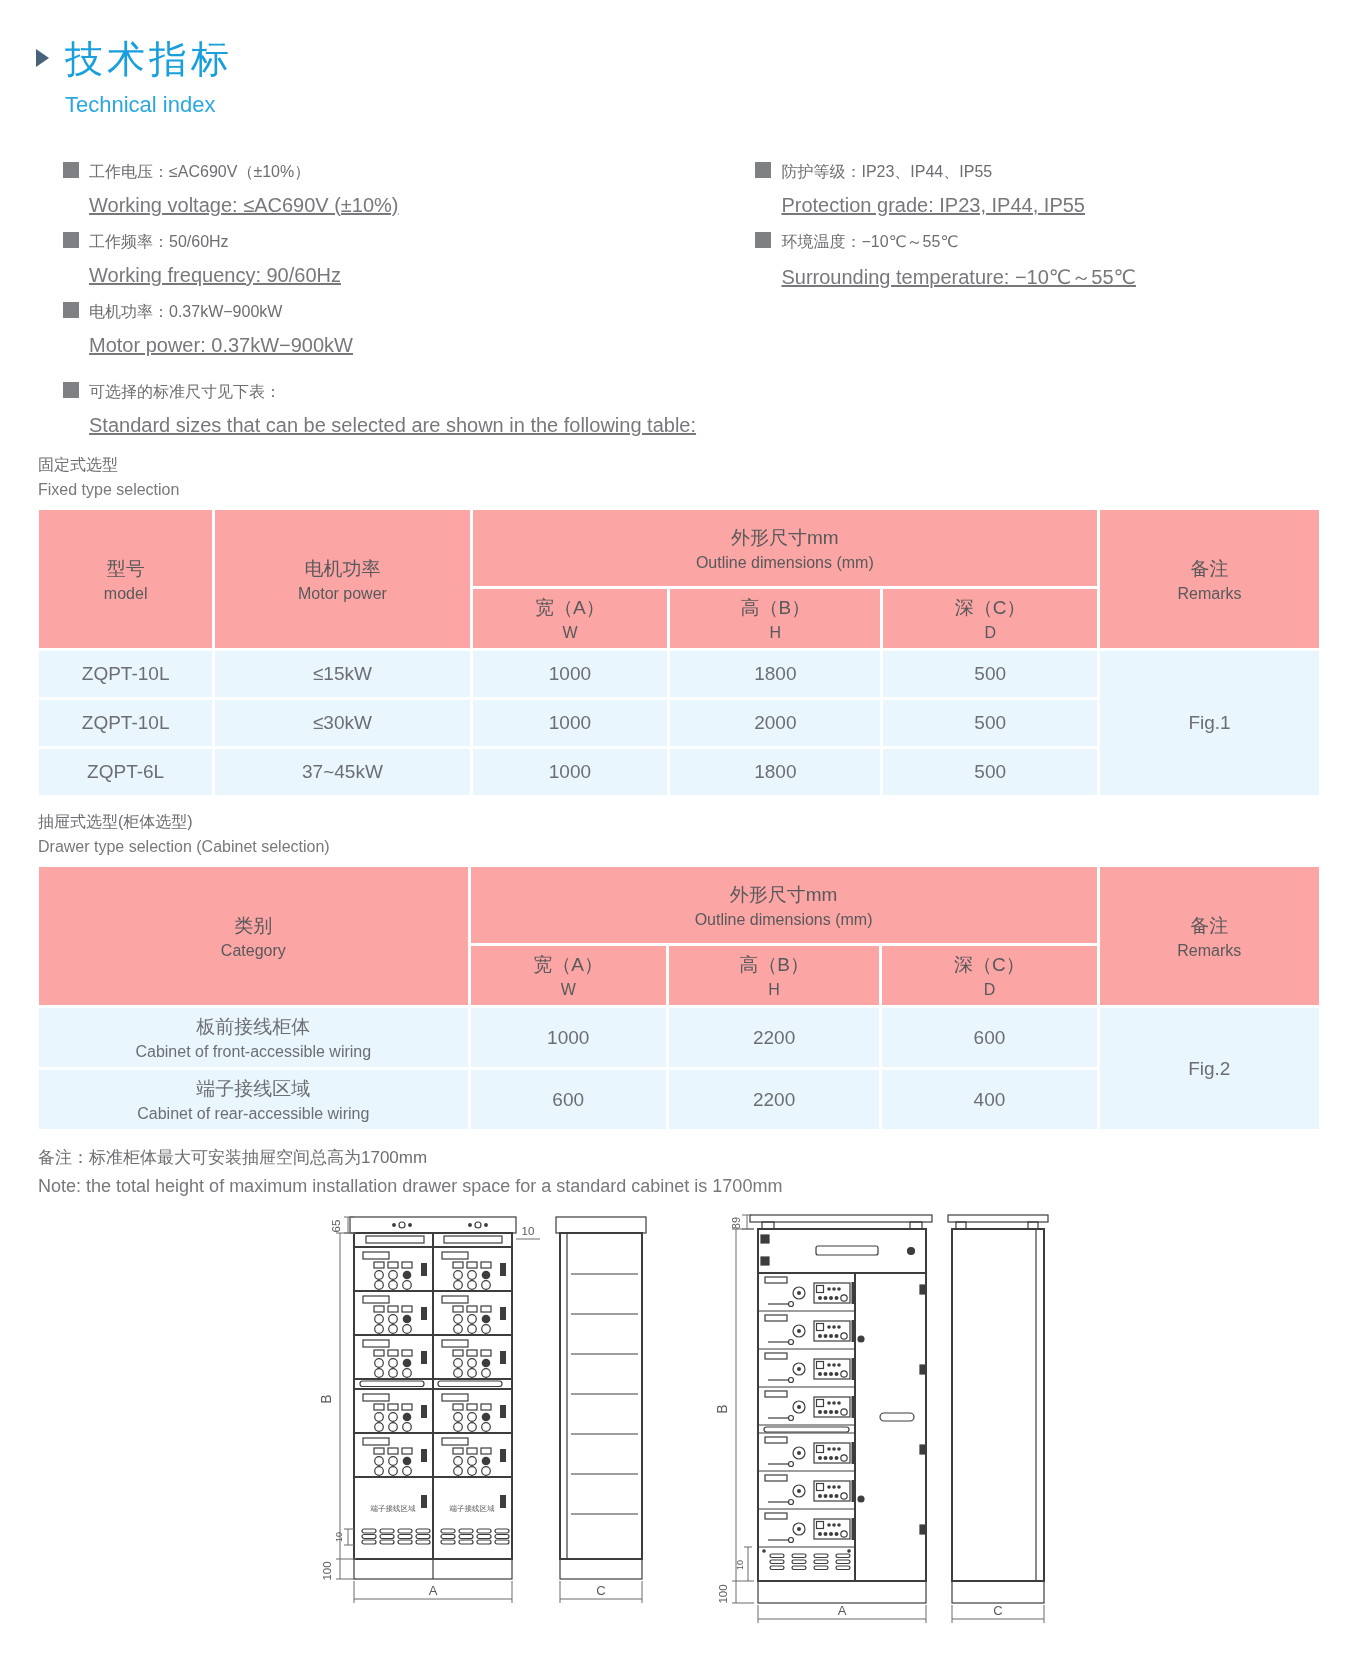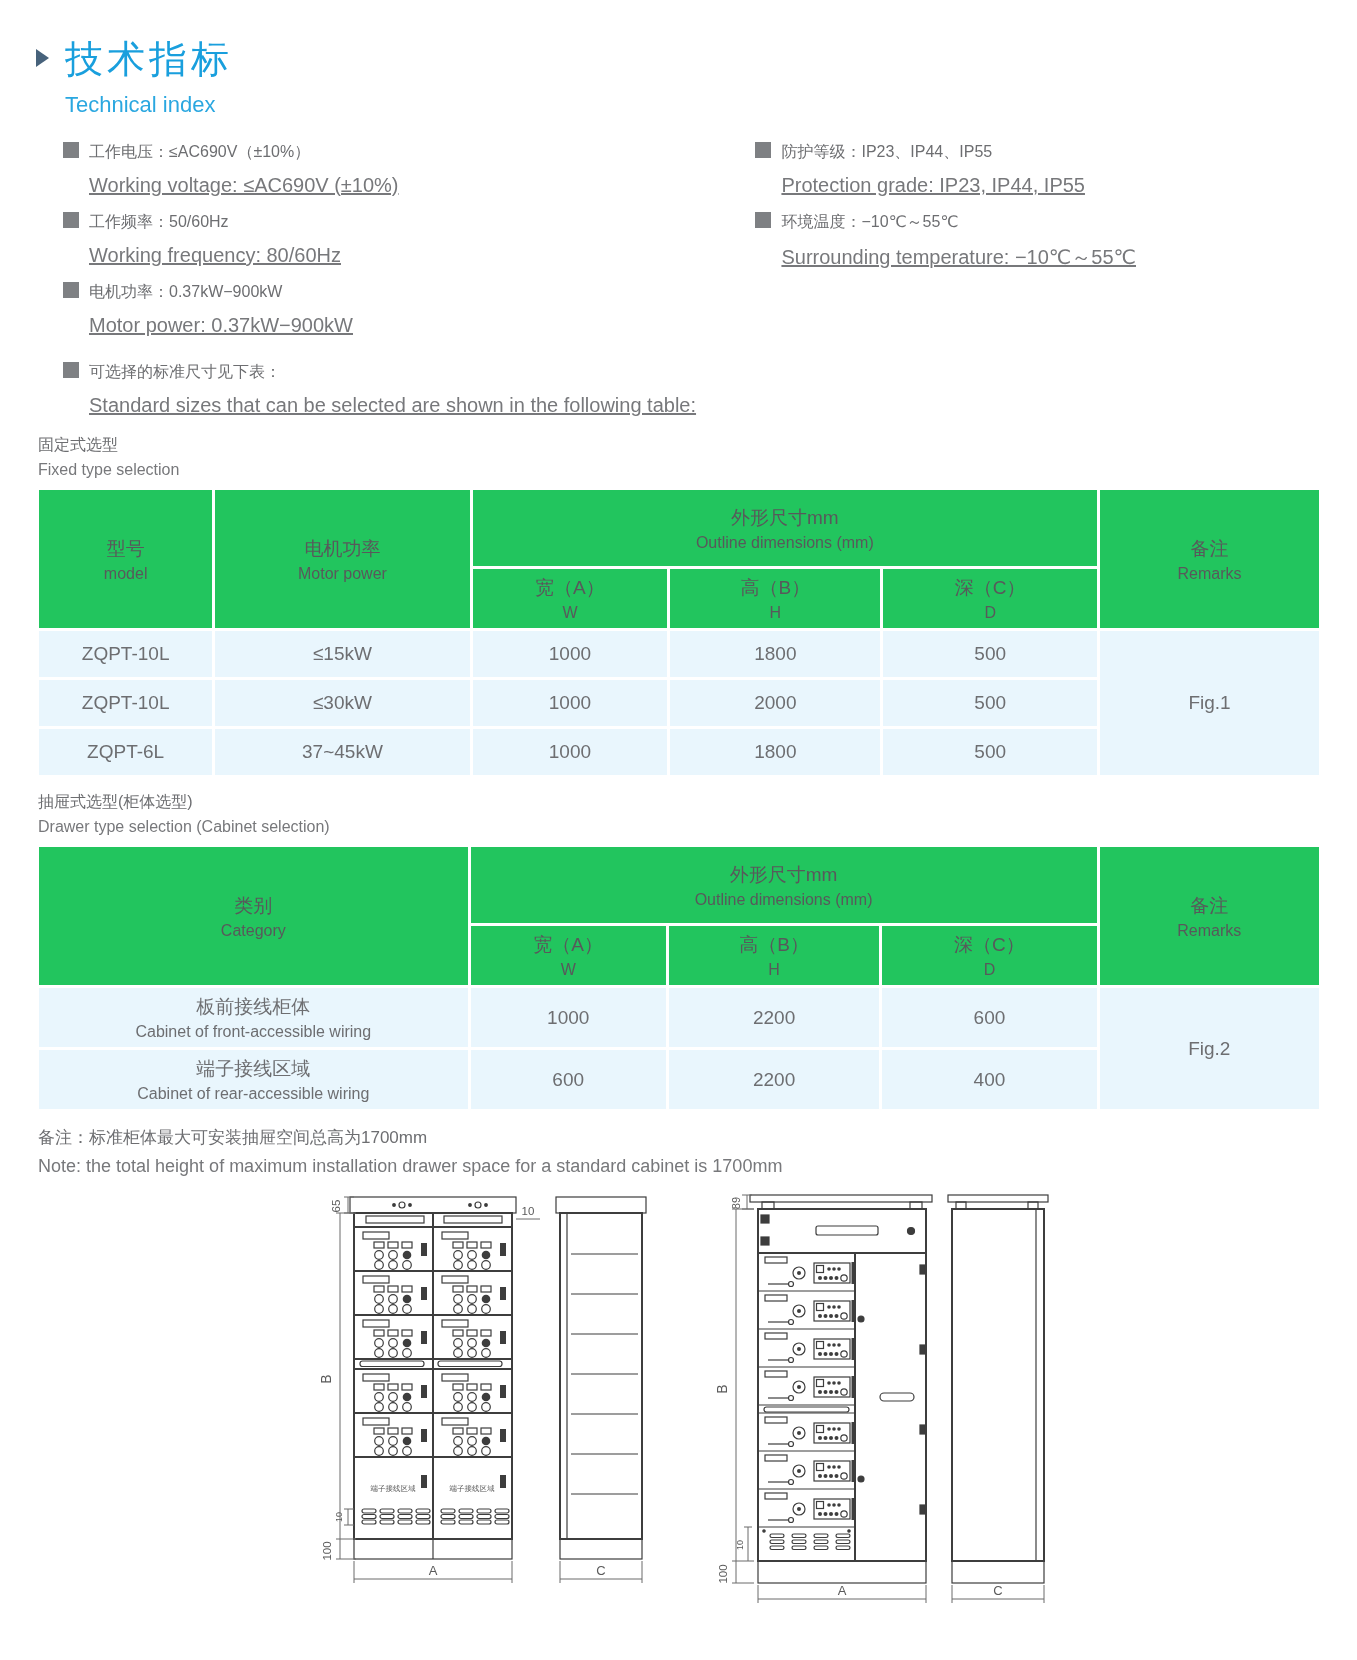--- a/index.html
+++ b/index.html
@@ -5,21 +5,21 @@
   * { box-sizing: border-box; margin: 0; padding: 0; }
   html,body { background:#ffffff; }
   body {
     width: 1357px; min-height: 1660px; margin: 0 auto;
     font-family: "Liberation Sans", "DejaVu Sans", sans-serif;
     color: #6d6e71;
   }
   .page { padding: 34px 35px 20px 36px; }
 
   
-  .title-block { display:flex; align-items:flex-start; gap:16px; margin-bottom:24px; }
+  .title-block { display:flex; align-items:flex-start; gap:16px; margin-bottom:44px; }
   .tri { width:0; height:0; border-left:13px solid #47627b;
          border-top:9px solid transparent; border-bottom:9px solid transparent; margin-top:15px; }
   .title-zh { font-size:38px; color:#199fdd; letter-spacing:4px; }
   .title-en { font-size:22px; color:#2aa7e0; margin-top:7px; }
 
   
   .specs { display:grid; grid-template-columns: 55% 45%; padding-left:27px; margin-bottom:6px; }
   .spec-item { margin-bottom:15px; }
   .spec-zh { font-size:16px; color:#6d6e71; display:flex; }
   .bullet { width:16px; height:16px; background:#7e8083; display:inline-block; margin-right:10px; flex:none; }
@@ -28,21 +28,21 @@
 
   
   .table-label { margin:4px 0 8px 2px; }
   .lbl-zh { font-size:16px; color:#6d6e71; }
   .lbl-en { font-size:16px; color:#77787b; margin-top:5px; }
 
   
   table.spec-table { width:100%; border-collapse:separate; border-spacing:3px; table-layout:fixed;
                      text-align:center; margin-bottom:14px; }
   table.spec-table th, table.spec-table td { padding:6px 4px; vertical-align:middle; }
-  table.spec-table thead th { background:#22c55e; color:#58595b; font-weight:normal; }
+  table.spec-table thead th { background:#fca5a5; color:#58595b; font-weight:normal; }
   table.spec-table tbody td { background:#e9f6fd; color:#6d6e71; }
   .zh { display:block; font-size:19px; }
   .en { display:block; font-size:16px; margin-top:3px; }
   tr.hdr-top th { height:76px; }
   tr.hdr-sub th { height:48px; }
   #fixed-table tbody tr { height:46px; }
   #drawer-table tbody tr { height:52px; }
   td.num, td.model, td.power { font-size:19px; }
   td.remarks { font-size:19px; }
 
@@ -81,21 +81,21 @@
             <span class="bullet"></span>
             <span>工作电压：≤AC690V（±10%）</span>
           </div>
         <div class="spec-en">Working voltage: ≤AC690V (±10%)</div>
       </div>
       <div class="spec-item">
         <div class="spec-zh">
             <span class="bullet"></span>
             <span>工作频率：50/60Hz</span>
           </div>
-        <div class="spec-en">Working frequency: 80/60Hz</div>
+        <div class="spec-en">Working frequency: 90/60Hz</div>
       </div>
       <div class="spec-item">
         <div class="spec-zh">
             <span class="bullet"></span>
             <span>电机功率：0.37kW−900kW</span>
           </div>
         <div class="spec-en">Motor power: 0.37kW−900kW</div>
       </div>
     </div>
     <div>

